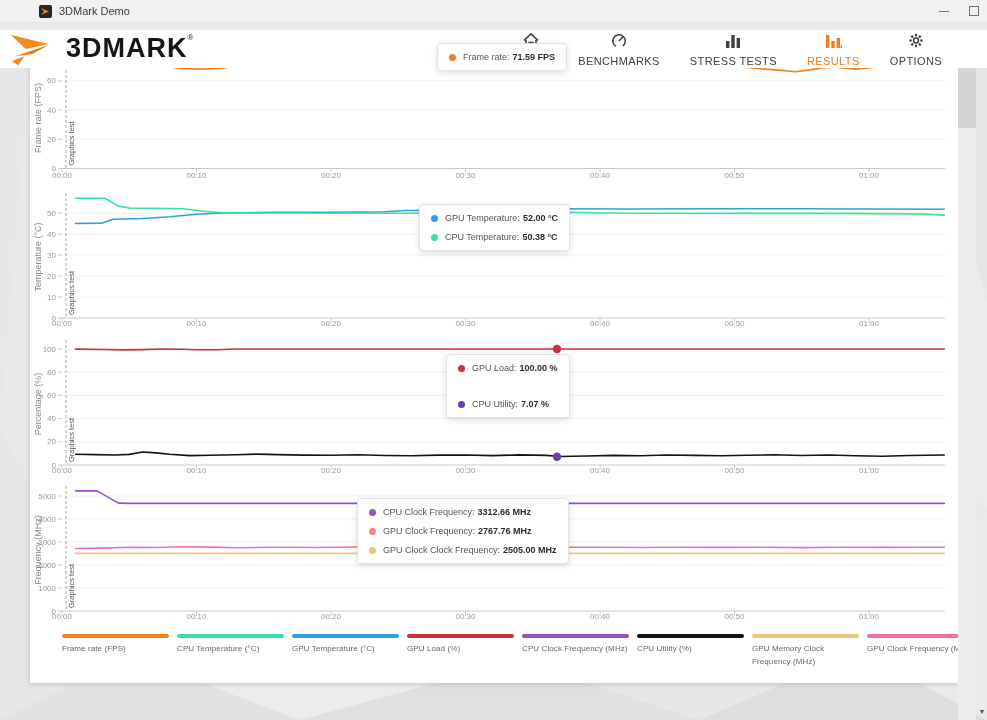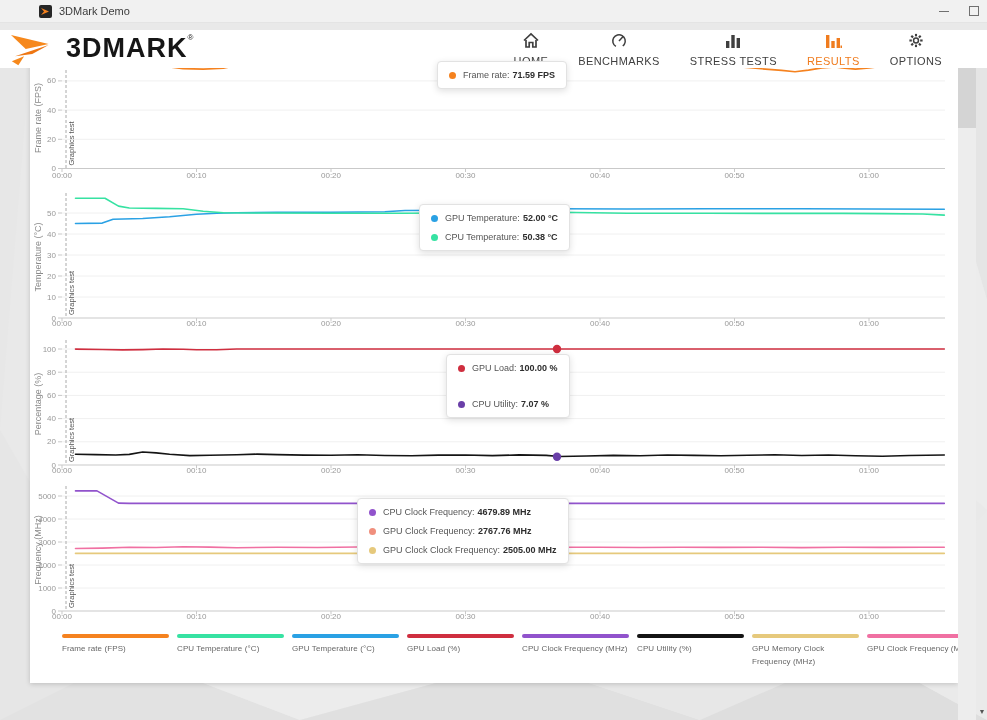--- a/index.html
+++ b/index.html
@@ -348,21 +348,21 @@
         </svg>
       </div>
     </div>
 
   <div class="scroll-track">
     <div class="scroll-thumb"></div>
   </div>
   <div class="scroll-arrow" style="top:62px;">▲</div>
   <div class="scroll-arrow" style="top:708px;">▼</div>
 
-<div class="tooltip" style="left: 437px; top: 61px;">
+<div class="tooltip" style="left: 437px; top: 43px;">
       <div class="tip-row">
         <span class="tip-dot" style="background: rgb(245, 130, 31);"></span>
         <span>Frame rate:</span>
         <span class="tip-val">71.59 FPS</span>
       </div>
     </div>
     <div class="tooltip" style="left: 419px; top: 204px;">
       <div class="tip-row">
         <span class="tip-dot" style="background: rgb(42, 161, 228);"></span>
         <span>GPU Temperature:</span>
@@ -383,21 +383,21 @@
       <div class="tip-row">
         <span class="tip-dot" style="background: rgb(106, 63, 168);"></span>
         <span>CPU Utility:</span>
         <span class="tip-val">7.07 %</span>
       </div>
     </div>
     <div class="tooltip" style="left: 357px; top: 498px;">
       <div class="tip-row">
         <span class="tip-dot" style="background: rgb(145, 83, 204);"></span>
         <span>CPU Clock Frequency:</span>
-        <span class="tip-val">4679.89 MHz</span>
+        <span class="tip-val">3312.66 MHz</span>
       </div>
       <div class="tip-row">
         <span class="tip-dot" style="background: rgb(240, 143, 125);"></span>
         <span>GPU Clock Frequency:</span>
         <span class="tip-val">2767.76 MHz</span>
       </div>
       <div class="tip-row">
         <span class="tip-dot" style="background: rgb(230, 201, 124);"></span>
         <span>GPU Clock Clock Frequency:</span>
         <span class="tip-val">2505.00 MHz</span>

